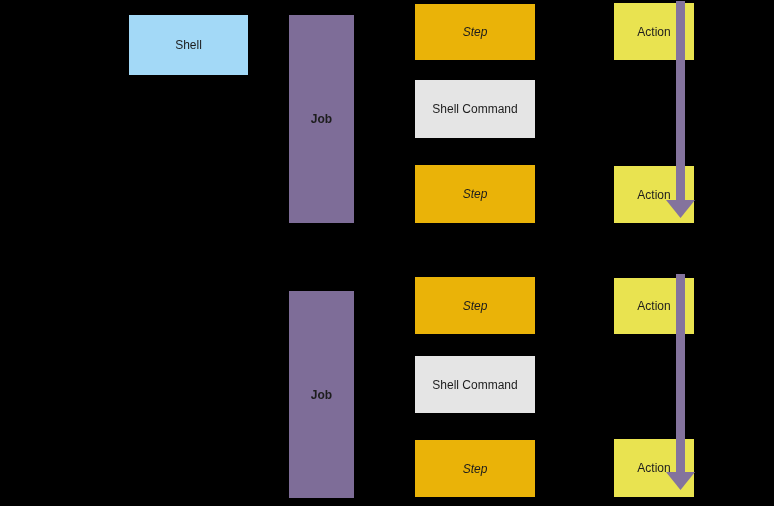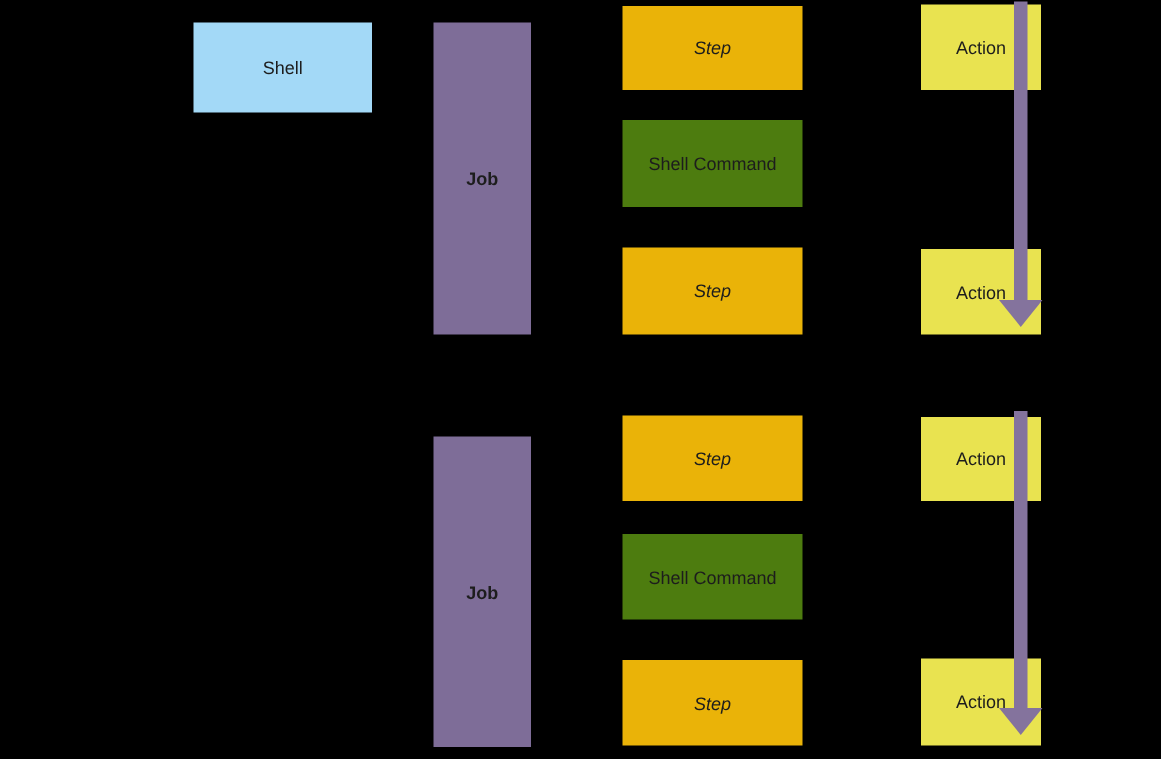--- a/index.html
+++ b/index.html
@@ -23,21 +23,21 @@
     align-items: center;
     justify-content: center;
     font-size: 12px;
     color: #1d1d1d;
     text-align: center;
     box-sizing: border-box;
   }
   .event-node  { background: #a3d9f7; }
   .job-node    { background: #7e6d98; font-weight: bold; }
   .step-node   { background: #eab308; font-style: italic; }
-  .shell-node  { background: #4d7c0f; }
+  .shell-node  { background: #e5e5e5; }
   .action-node { background: #e9e350; margin-left: 36px; }
 
   #event   { left: 129px; top: 15px;  width: 119px; height: 60px; }
   #job1    { left: 289px; top: 15px;  width: 65px;  height: 208px; }
   #step1   { left: 415px; top: 4px;   width: 120px; height: 56px; }
   #shell1  { left: 415px; top: 80px;  width: 120px; height: 58px; }
   #step2   { left: 415px; top: 165px; width: 120px; height: 58px; }
   #action1 { left: 578px; top: 3px;   width: 80px;  height: 57px; }
   #action2 { left: 578px; top: 166px; width: 80px;  height: 57px; }
 

